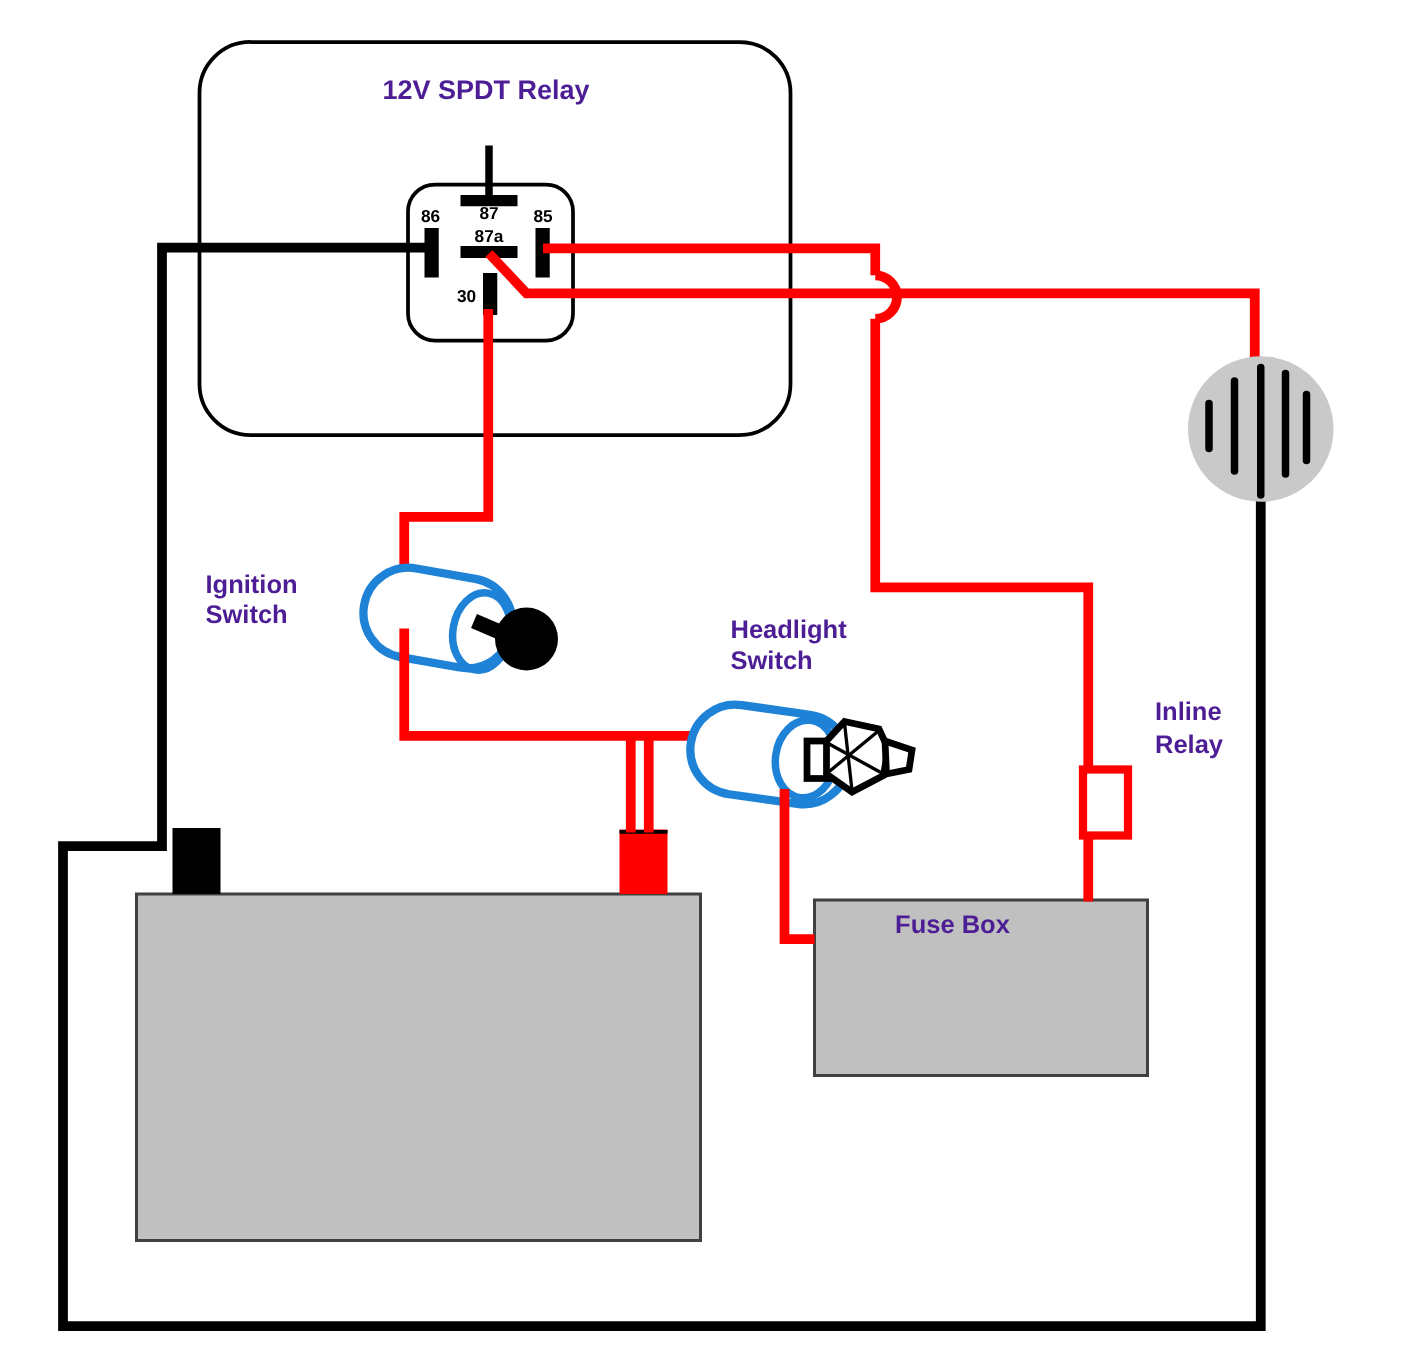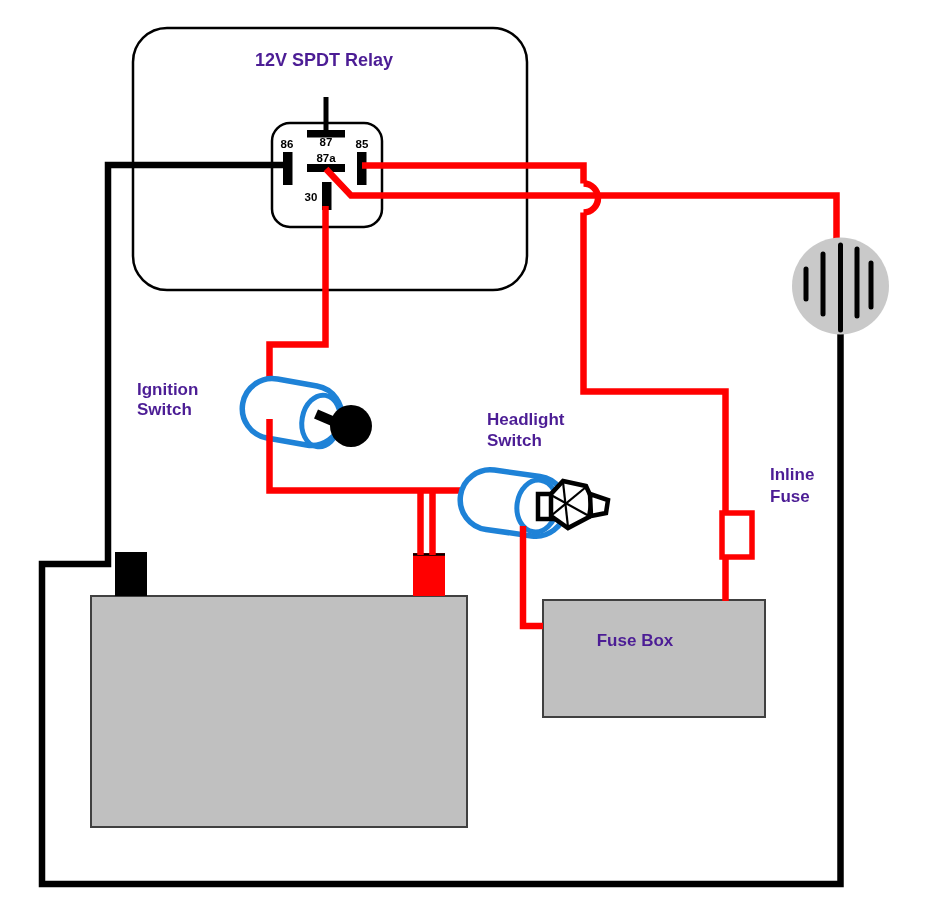--- a/index.html
+++ b/index.html
@@ -90,19 +90,19 @@
   </div>
 
   <div class="lbl" style="left:487px;top:409px;">
     <span class="ln">Headlight</span>
     <span class="ln">Switch</span>
   </div>
 
 
   <div class="lbl" style="left:770px;top:464px;line-height:22px;">
     <span class="ln">Inline</span>
-    <span class="ln">Fuse</span>
+    <span class="ln">Relay</span>
   </div>
 
-  <div class="lbl center" style="left:543px;top:606px;width:184px;margin-top:24px;">Fuse Box</div>
+  <div class="lbl center" style="left:543px;top:606px;width:184px;">Fuse Box</div>
 
 
 </div>
 
 </body></html>

